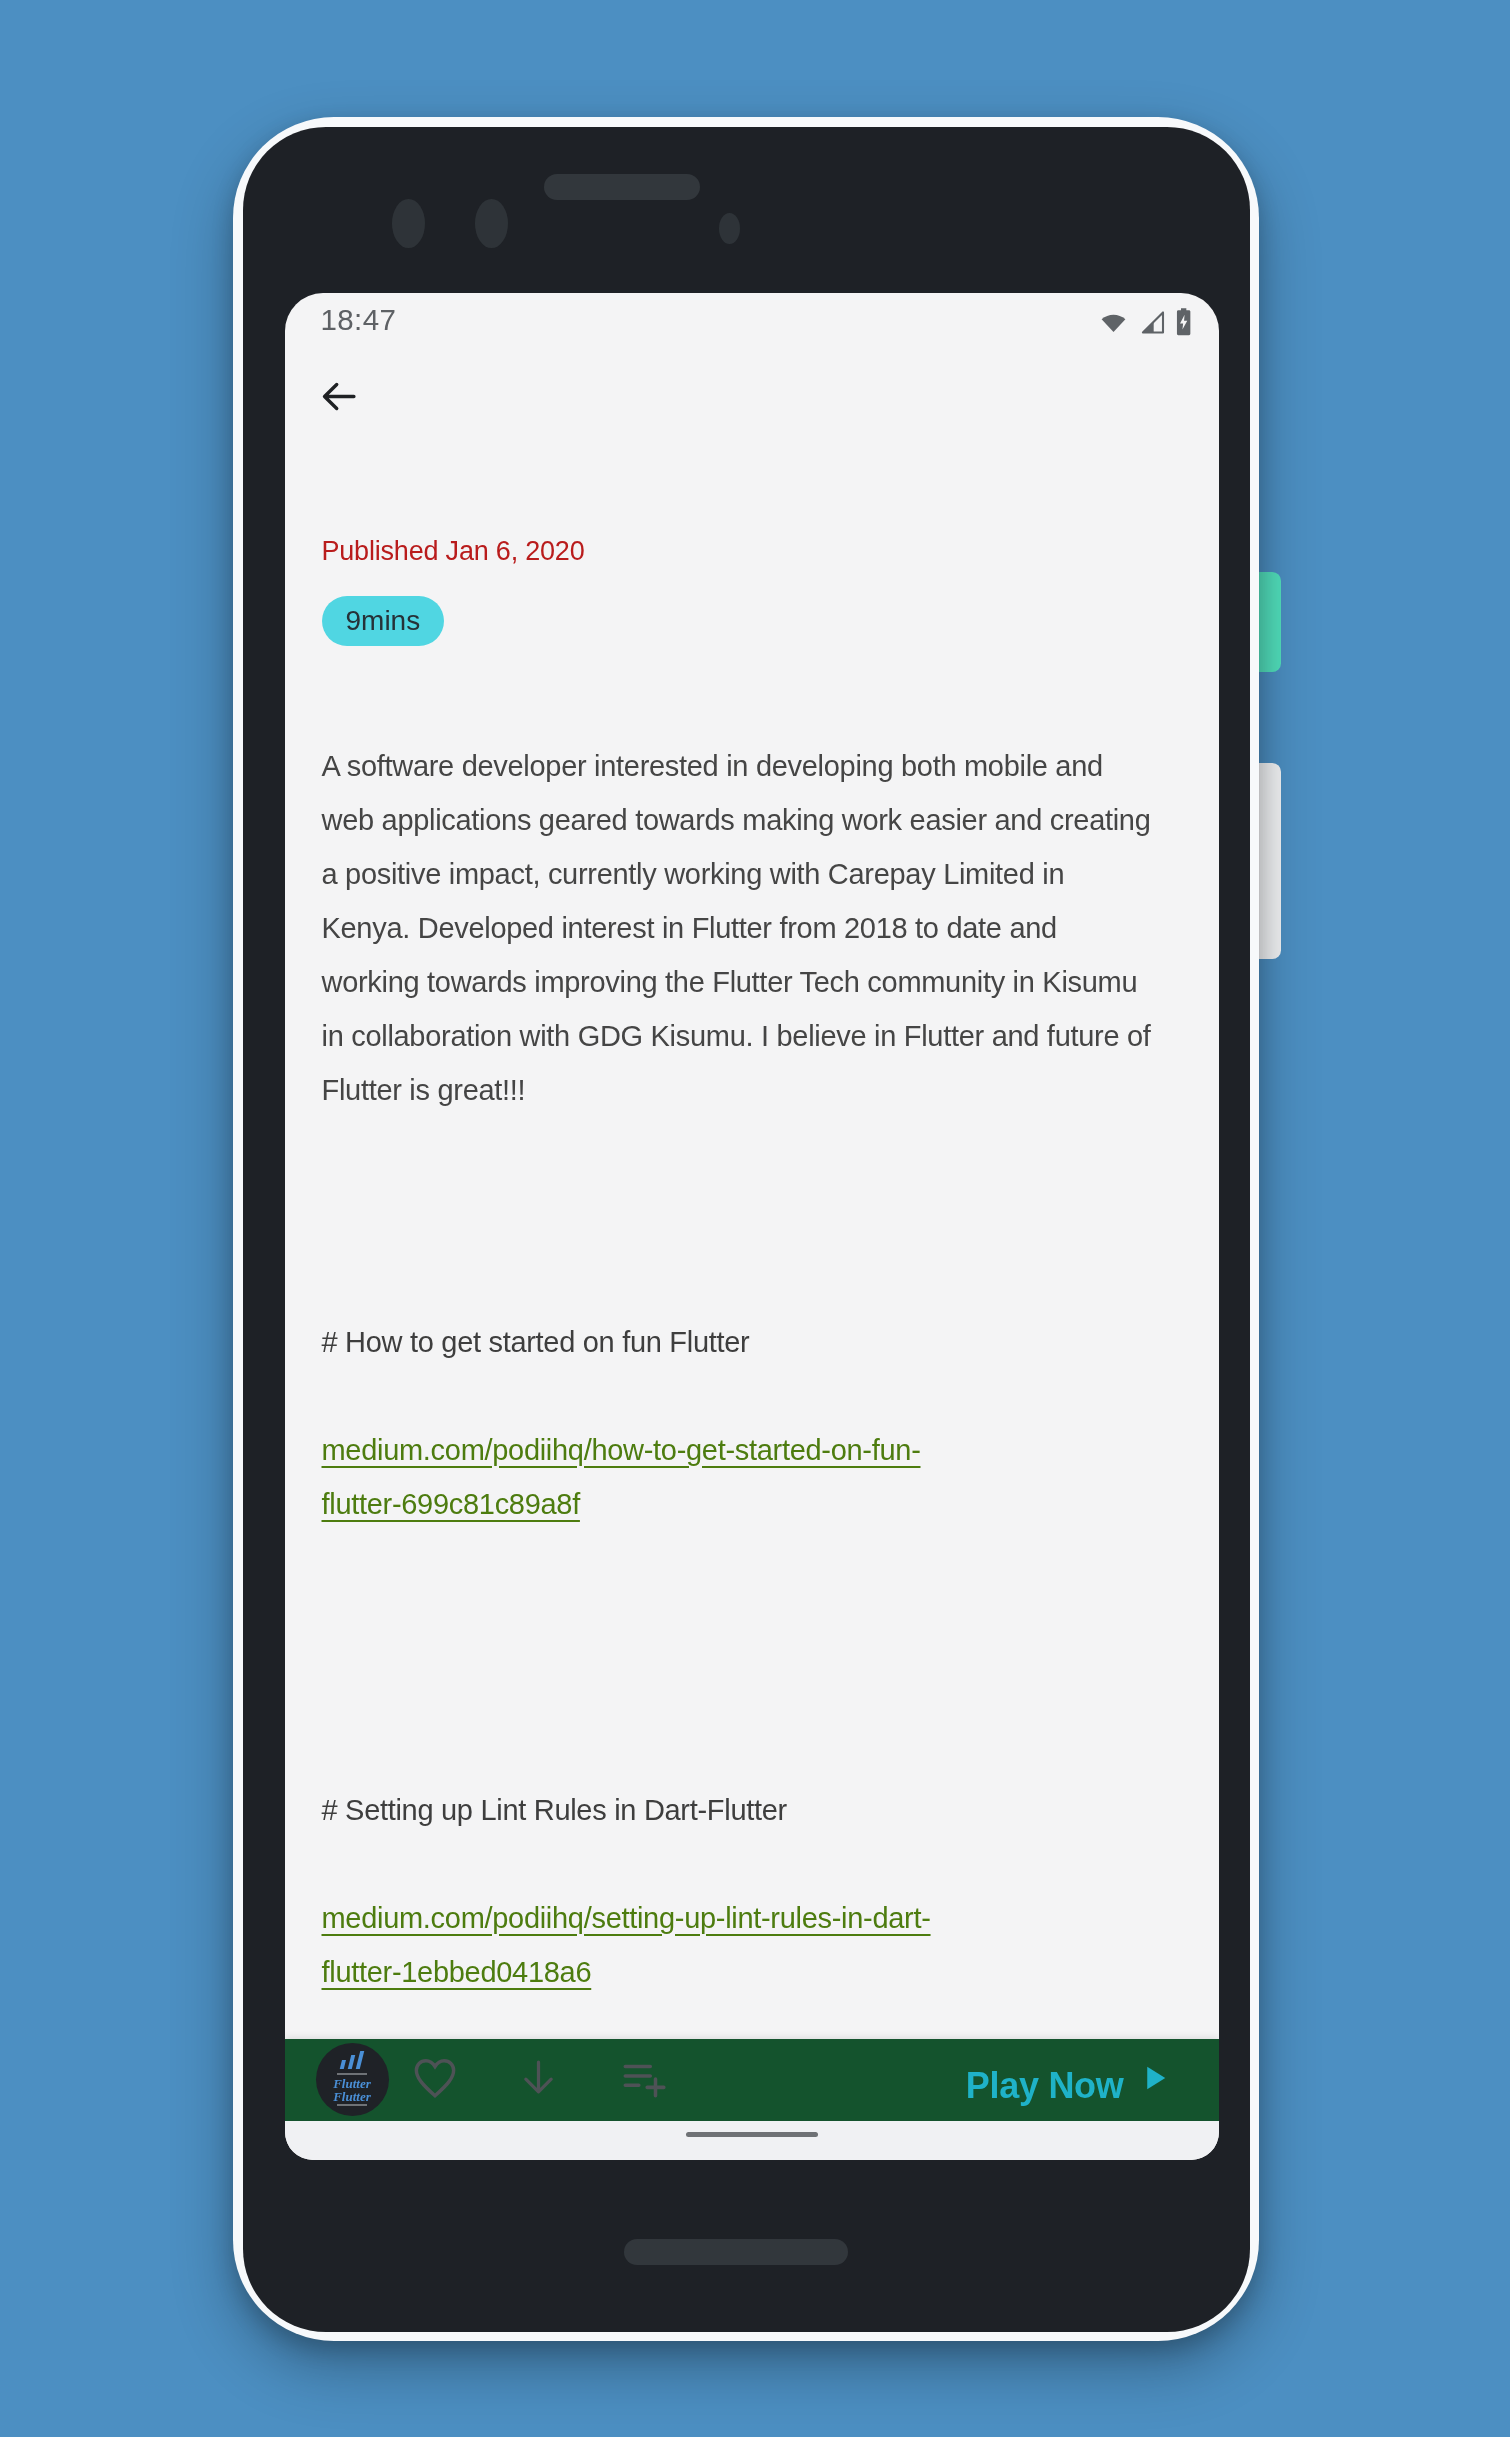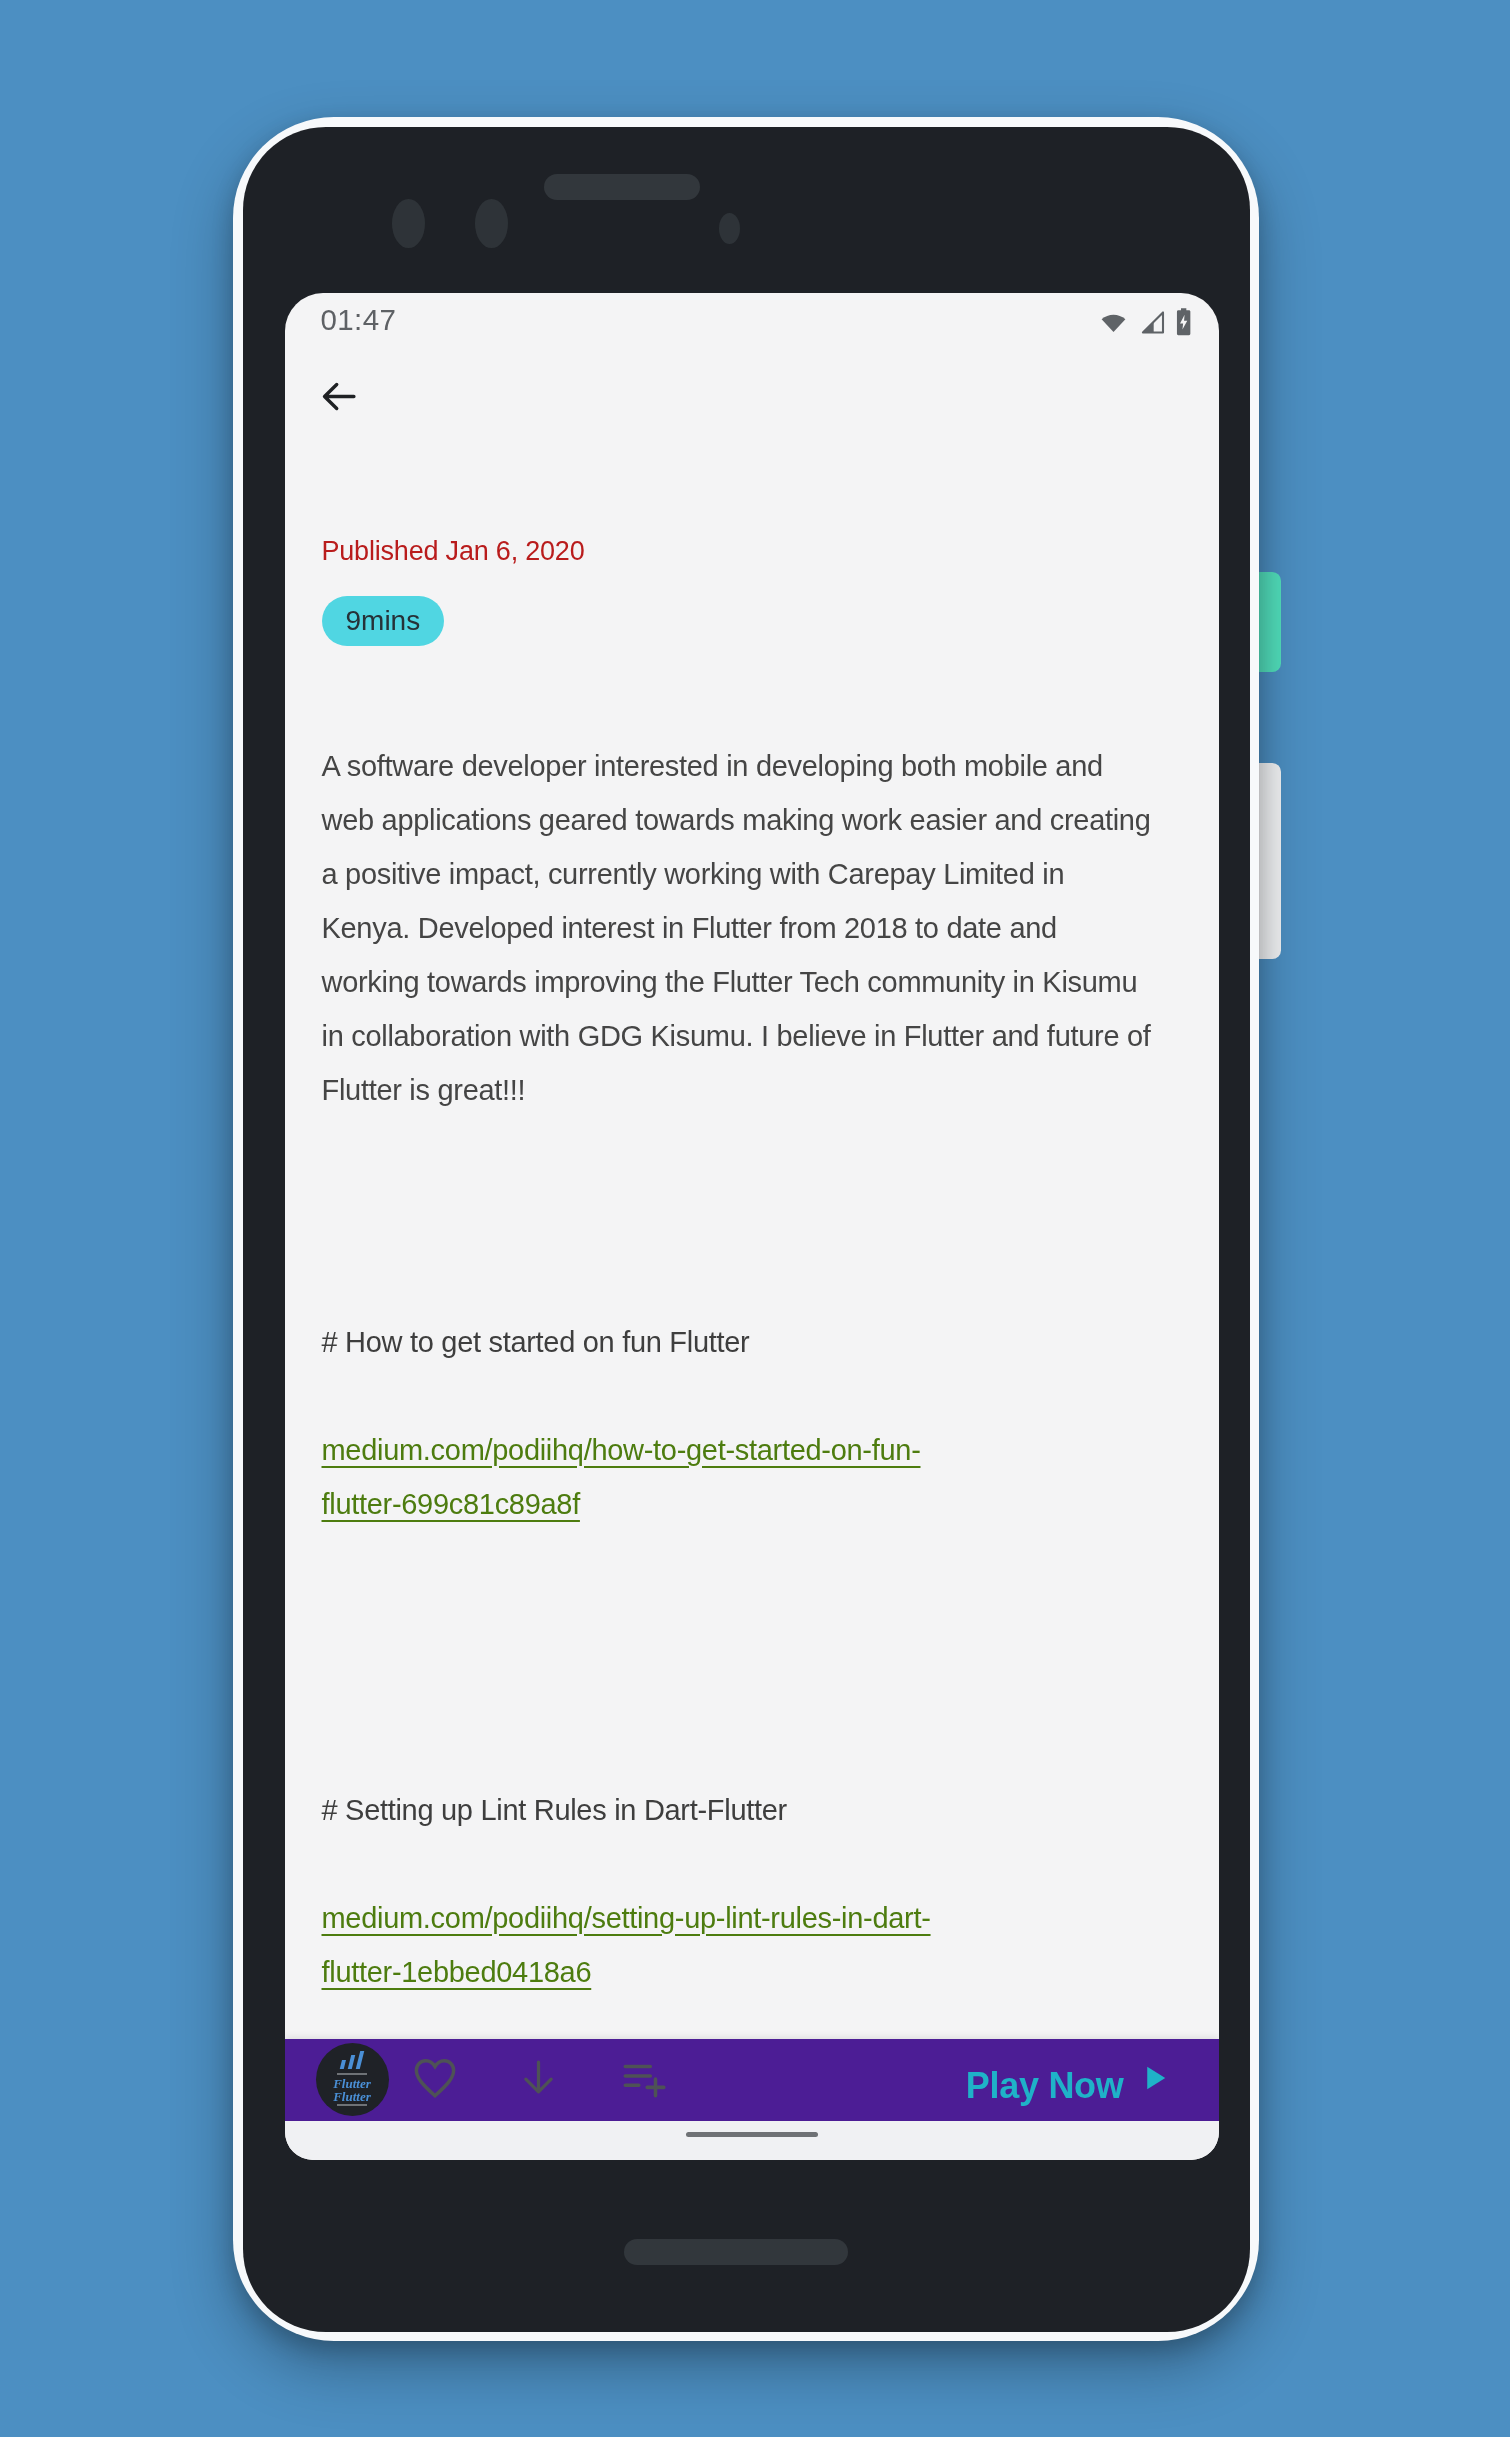--- a/index.html
+++ b/index.html
@@ -48,21 +48,21 @@
 
   .article { position:absolute; left:37px; top:392px; width:876px;
              font-size:29px; line-height:54px; letter-spacing:-0.3px; color:#454545;
              white-space:pre-line; }
   .article .block { margin-bottom:36px; }
   .article .heading { color:#3E3E3E; }
   .article a.link { display:block; color:#4d7c0f; text-decoration:underline;
                     text-underline-offset:6px; text-decoration-thickness:1.7px; cursor:pointer; }
 
   
-  .player { position:absolute; left:0; right:0; bottom:39px; height:82px; background:#4c1d95;
+  .player { position:absolute; left:0; right:0; bottom:39px; height:82px; background:#14532d;
             box-shadow:0 -1.7px 7px rgba(0,0,0,.10); }
   .logo { position:absolute; left:31px; top:4.3px; width:73px; height:73px; border-radius:50%;
           background:#1F2227; display:flex; flex-direction:column; align-items:center;
           justify-content:center; cursor:pointer; overflow:hidden; }
   .logo-bars { display:flex; align-items:flex-end; gap:3.5px; margin-bottom:2.6px; transform:skewX(-14deg); }
   .logo-bars span { width:4.3px; background:#4A8FD6; display:block; }
   .logo-bars span:nth-child(1){ height:9.5px; }
   .logo-bars span:nth-child(2){ height:14px; }
   .logo-bars span:nth-child(3){ height:18px; }
   .logo-line { width:29.5px; height:1.7px; background:#6E7276; margin:1.7px 0; }
@@ -97,21 +97,21 @@
 
         <div class="cam dot1"></div>
         <div class="cam dot2"></div>
         <div class="speaker-slot top"></div>
         <div class="cam dot3"></div>
         <div class="speaker-slot bottom"></div>
 
         <div class="screen">
 
           <div class="status-bar">
-            <span class="status-time">01:47</span>
+            <span class="status-time">18:47</span>
             <span class="status-icons">
               <span>
                 <svg viewBox="0 0 24 24" width="33" height="28">
                     <path d="M12 20.5 L1.8 9.6 C7.6 4.4 16.4 4.4 22.2 9.6 Z" fill="#5F6367"></path>
                   </svg>
               </span>
               <span>
                 <svg viewBox="0 0 24 24" width="31" height="28">
                   <path d="M21 21 H3.8 L21 3.8 Z" fill="none" stroke="#5F6367" stroke-width="1.8" stroke-linejoin="round"></path>
                   <path d="M13 21 H3.8 L13 11.8 Z" fill="#5F6367"></path>

